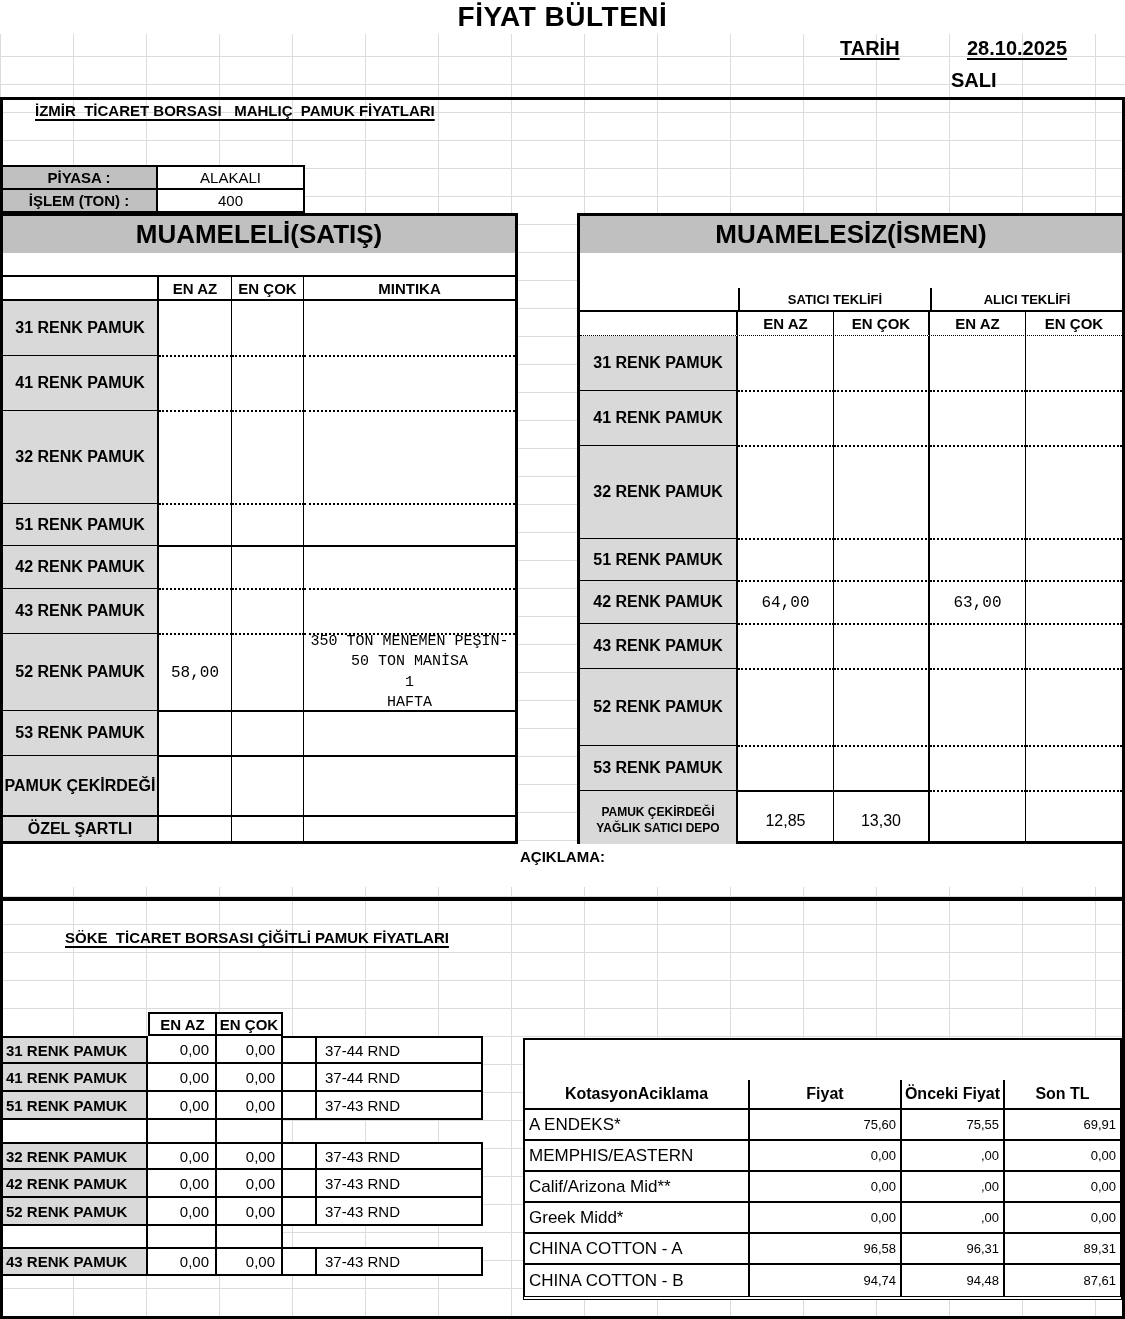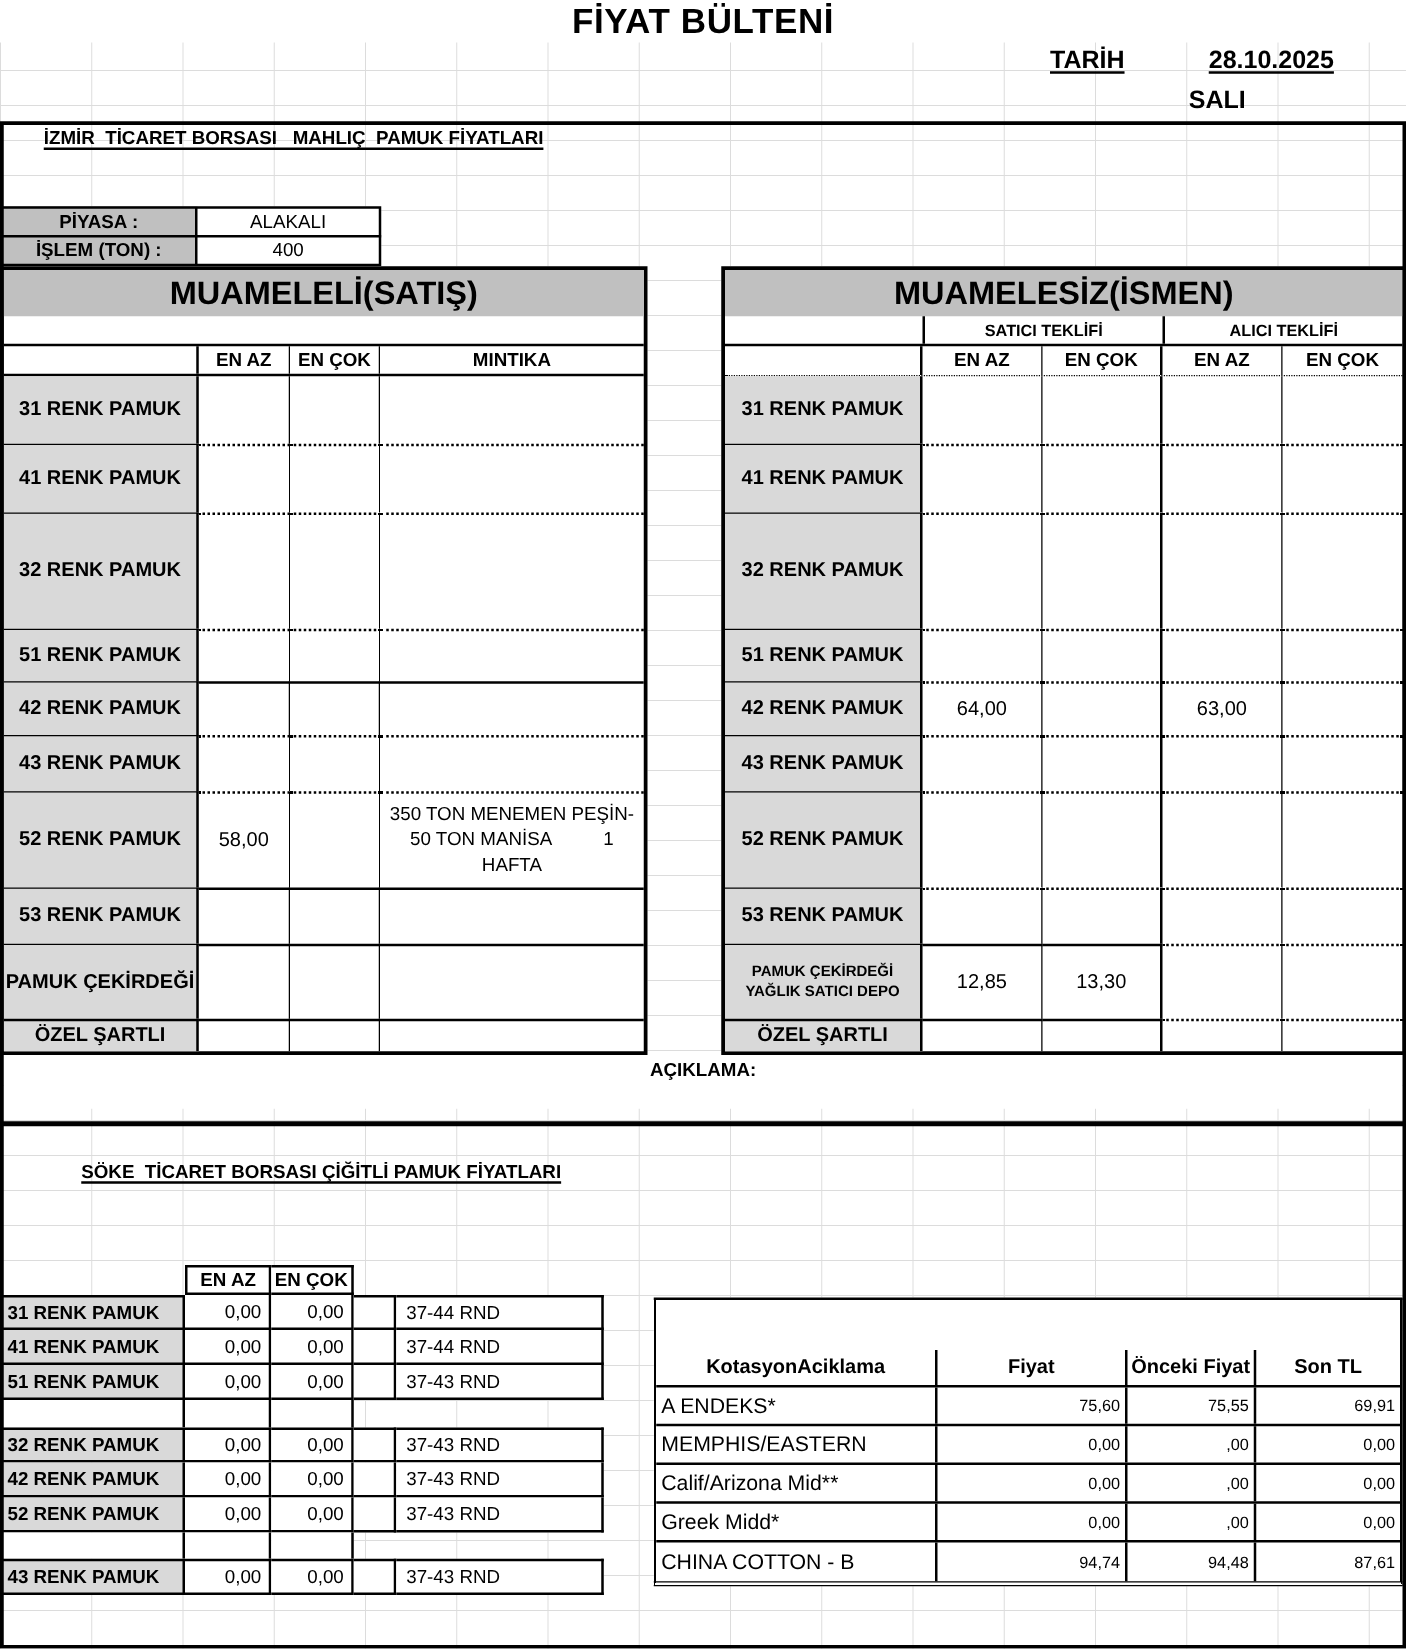--- a/index.html
+++ b/index.html
@@ -38,28 +38,28 @@
     font-size:26px;font-weight:bold;flex:0 0 auto;}
   .spacer22{height:22px;flex:0 0 auto;}
   .mrow{display:flex;flex:0 0 auto;}
   .c{box-sizing:border-box;display:flex;align-items:center;justify-content:center;text-align:center;overflow:hidden;}
   .wL1{width:156px;}.wL2{width:73px;}.wL3{width:72px;}.wL4{flex:1;}
   .wR1{width:158px;}.wRc{width:96px;}
   .sep2{border-right:2px solid #000;}
   .sep1{border-right:1.5px solid #000;}
   .hdrL{height:26px;border-top:2px solid #000;border-bottom:2px solid #000;box-sizing:border-box;}
   .hdrR{height:26px;border-top:2px solid #000;border-bottom:1.5px dotted #000;box-sizing:border-box;}
-  .grpR{height:22px;}
+  .grpR{height:22px;margin-top:35px;}
   .h15b{font-size:15px;font-weight:bold;}
   .h13b{font-size:13px;font-weight:bold;}
   .labL{background:#d9d9d9;font-weight:bold;font-size:16px;}
   .lab-small{font-size:12px;line-height:1.3;white-space:pre-wrap;}
   .value{font-size:16px;}
   .pre{white-space:pre-wrap;font-size:15px;line-height:1.35;}
-  .td{border-top:2px dotted #000;}
+  .td{border-top:2px dotted #000;font-family:Liberation Mono, monospace;}
   .tss{border-top:1.5px solid #000;}
   .ts2{border-top:2px solid #000;}
   
   .aciklama-band{left:3px;top:844px;width:1119px;height:43px;background:#fff;z-index:5;}
   .aciklama-text{position:absolute;top:4px;left:0;width:100%;text-align:center;font-size:15px;font-weight:bold;}
   
   .btable{left:0;top:1012px;width:483px;display:flex;flex-direction:column;z-index:4;}
   .brow{display:flex;flex:0 0 auto;}
   .bc{box-sizing:border-box;display:flex;align-items:center;overflow:hidden;background:#fff;}
   .bw1{width:148px;}.bw2{width:69px;}.bw3{width:66px;}.bw4{width:34px;}.bw5{width:166px;}
@@ -371,20 +371,26 @@
       <div class="kc kw2 ksep k-val">0,00</div>
       <div class="kc kw3 ksep k-val">,00</div>
       <div class="kc kw4 k-val">0,00</div>
     </div>
     <div class="krow">
       <div class="kc kw1 ksep k-lab">Greek Midd*</div>
       <div class="kc kw2 ksep k-val">0,00</div>
       <div class="kc kw3 ksep k-val">,00</div>
       <div class="kc kw4 k-val">0,00</div>
     </div>
+    <div class="krow">
+      <div class="kc kw1 ksep k-lab">CHINA COTTON - A</div>
+      <div class="kc kw2 ksep k-val">96,58</div>
+      <div class="kc kw3 ksep k-val">96,31</div>
+      <div class="kc kw4 k-val">89,31</div>
+    </div>
     <div class="krow krow-last">
       <div class="kc kw1 ksep k-lab">CHINA COTTON - B</div>
       <div class="kc kw2 ksep k-val">94,74</div>
       <div class="kc kw3 ksep k-val">94,48</div>
       <div class="kc kw4 k-val">87,61</div>
     </div>
   </div>
 
 </div>
 

